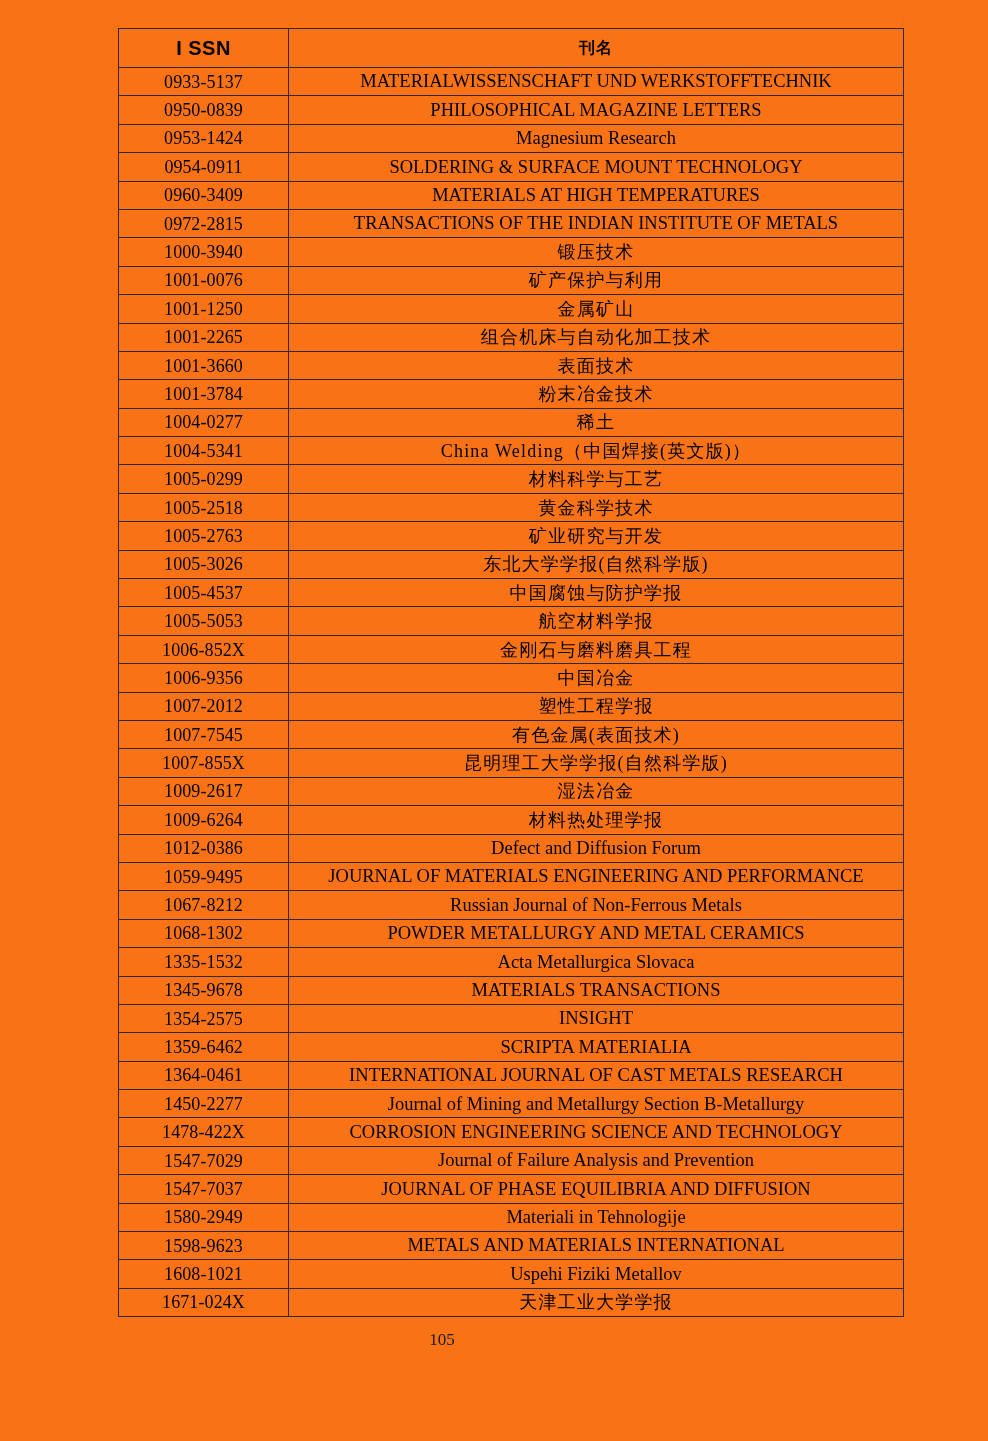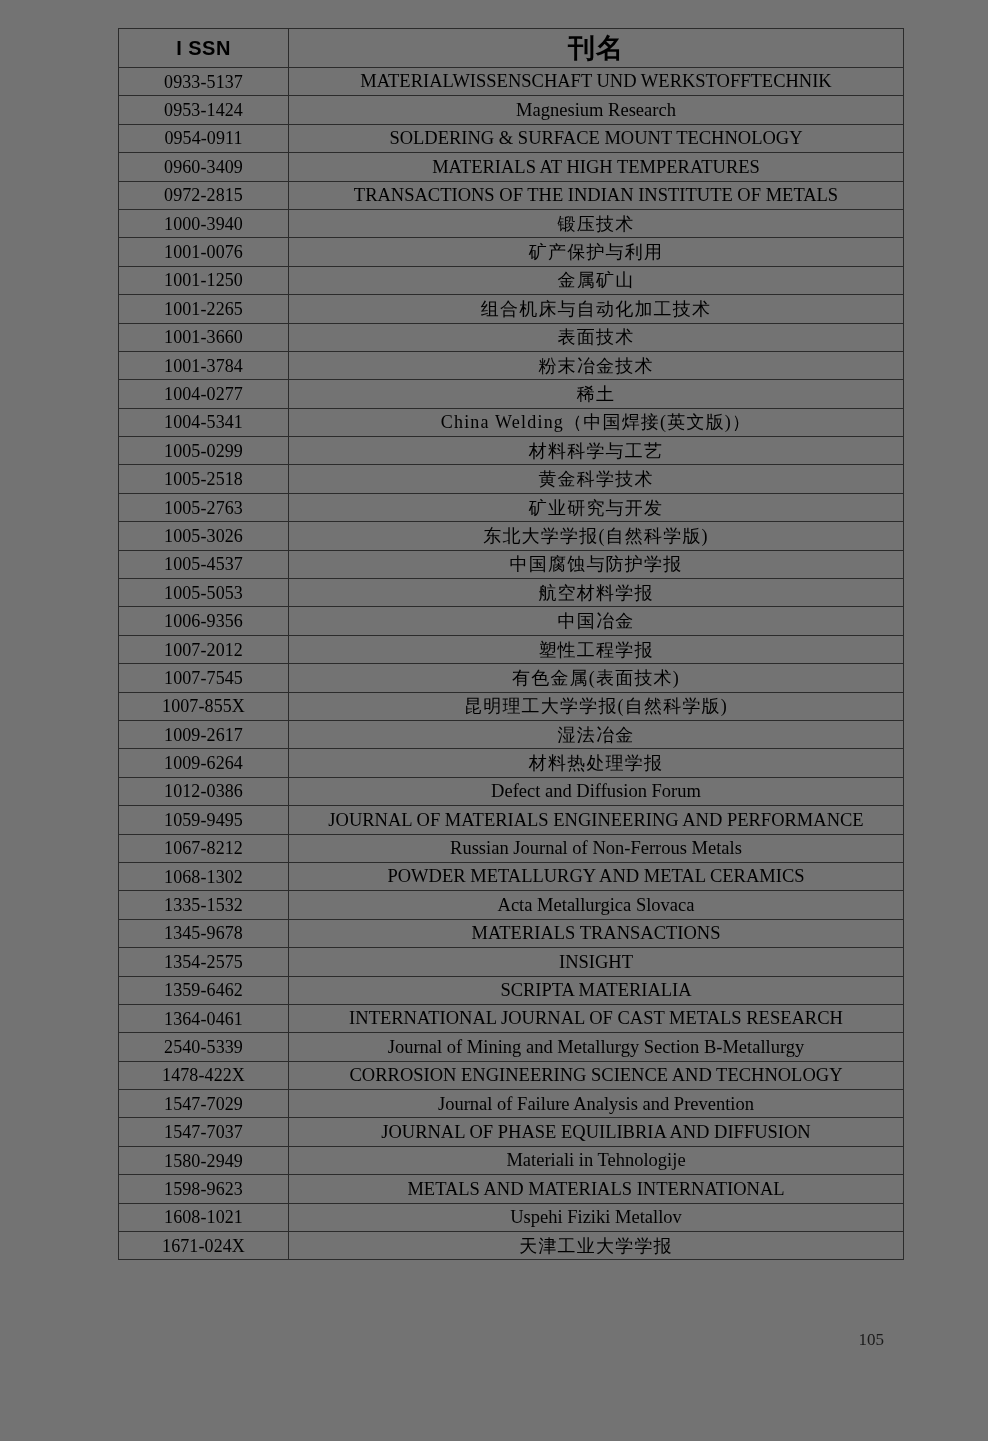--- a/index.html
+++ b/index.html
@@ -15,21 +15,21 @@
     position: relative;
     overflow: hidden;
   }
 
   .page {
     position: absolute;
     left: 0;
     top: 0;
     width: 988px;
     height: 1441px;
-    background: #737373;
+    background: #f97316;
   }
 
   .journal-table {
     position: absolute;
     left: 118px;
     top: 28px;
     width: 785px;
     border-collapse: collapse;
     table-layout: fixed;
   }
@@ -49,21 +49,21 @@
 
   .journal-table thead th {
     height: 38px;
     font-family: "Liberation Sans", "DejaVu Sans", sans-serif;
     font-weight: bold;
     font-size: 20px;
     letter-spacing: 0.5px;
   }
 
   .journal-table thead th.th-title {
-    font-size: 27px;
+    font-size: 16px;
     letter-spacing: 1px;
     text-align: center;
   }
 
   .journal-table tbody td {
     height: 27.4px;
     font-size: 18.5px;
   }
 
   .journal-table tbody td.cell-issn {
@@ -81,21 +81,21 @@
   .journal-table tbody td.cell-title.cjk {
     font-size: 18px;
     letter-spacing: 1.2px;
   }
 
   .page-number {
     position: absolute;
     left: 0;
     top: 1330px;
     width: 884px;
-    text-align: right;
+    text-align: center;
     font-size: 17px;
     font-family: "Liberation Serif", "DejaVu Serif", serif;
     color: #1a1a1a;
   }
 </style>
 </head>
 <body>
 
 <div class="page">
 
@@ -109,20 +109,24 @@
         <th class="th-issn">I SSN</th>
         <th class="th-title">刊名</th>
       </tr>
     </thead>
     <tbody id="table-body">
     <tr>
           <td class="cell-issn">0933-5137</td>
           <td class="cell-title">MATERIALWISSENSCHAFT UND WERKSTOFFTECHNIK</td>
         </tr>
         <tr>
+          <td class="cell-issn">0950-0839</td>
+          <td class="cell-title">PHILOSOPHICAL MAGAZINE LETTERS</td>
+        </tr>
+        <tr>
           <td class="cell-issn">0953-1424</td>
           <td class="cell-title">Magnesium Research</td>
         </tr>
         <tr>
           <td class="cell-issn">0954-0911</td>
           <td class="cell-title">SOLDERING &amp; SURFACE MOUNT TECHNOLOGY</td>
         </tr>
         <tr>
           <td class="cell-issn">0960-3409</td>
           <td class="cell-title">MATERIALS AT HIGH TEMPERATURES</td>
@@ -181,20 +185,24 @@
         </tr>
         <tr>
           <td class="cell-issn">1005-4537</td>
           <td class="cell-title cjk">中国腐蚀与防护学报</td>
         </tr>
         <tr>
           <td class="cell-issn">1005-5053</td>
           <td class="cell-title cjk">航空材料学报</td>
         </tr>
         <tr>
+          <td class="cell-issn">1006-852X</td>
+          <td class="cell-title cjk">金刚石与磨料磨具工程</td>
+        </tr>
+        <tr>
           <td class="cell-issn">1006-9356</td>
           <td class="cell-title cjk">中国冶金</td>
         </tr>
         <tr>
           <td class="cell-issn">1007-2012</td>
           <td class="cell-title cjk">塑性工程学报</td>
         </tr>
         <tr>
           <td class="cell-issn">1007-7545</td>
           <td class="cell-title cjk">有色金属(表面技术)</td>
@@ -241,21 +249,21 @@
         </tr>
         <tr>
           <td class="cell-issn">1359-6462</td>
           <td class="cell-title">SCRIPTA MATERIALIA</td>
         </tr>
         <tr>
           <td class="cell-issn">1364-0461</td>
           <td class="cell-title">INTERNATIONAL JOURNAL OF CAST METALS RESEARCH</td>
         </tr>
         <tr>
-          <td class="cell-issn">2540-5339</td>
+          <td class="cell-issn">1450-2277</td>
           <td class="cell-title">Journal of Mining and Metallurgy Section B-Metallurgy</td>
         </tr>
         <tr>
           <td class="cell-issn">1478-422X</td>
           <td class="cell-title">CORROSION ENGINEERING SCIENCE AND TECHNOLOGY</td>
         </tr>
         <tr>
           <td class="cell-issn">1547-7029</td>
           <td class="cell-title">Journal of Failure Analysis and Prevention</td>
         </tr>

